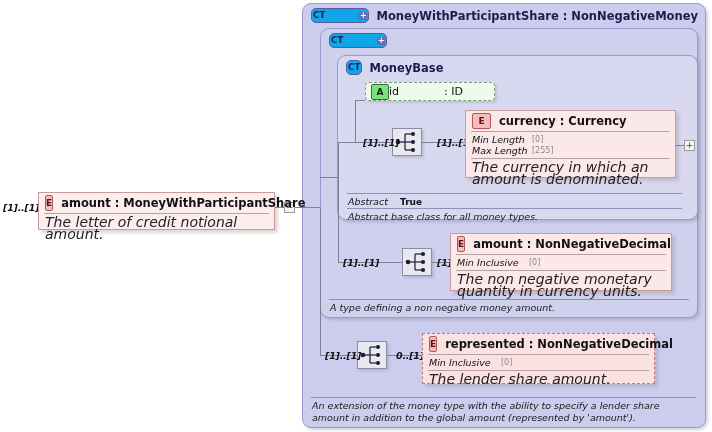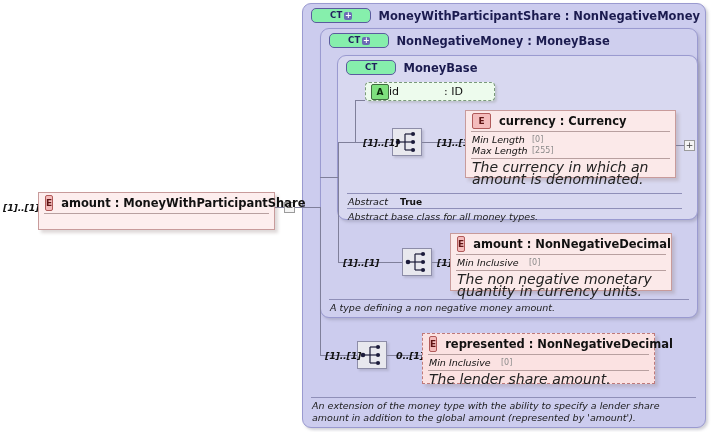--- a/index.html
+++ b/index.html
@@ -19,23 +19,23 @@
   }
   .ct-box.lvl2{background:#cfcfee;}
   .ct-box.lvl3{background:#d8d8f0;}
 
   .ct-hdr{
     position:absolute;left:8px;top:4px;display:flex;align-items:center;gap:7px;
     white-space:nowrap;
   }
   .ct-badge{
     display:inline-flex;align-items:center;justify-content:center;
-    height:13px;padding:0 18px;border:1px solid #5b5b9e;border-radius:5px;
-    background:#86efac;color:#21215e;font-size:8.5px;font-weight:bold;
-    letter-spacing:.2px;line-height:1;
+    height:13px;padding:0 1px;border:1px solid #5b5b9e;border-radius:5px;
+    background:#0ea5e9;color:#21215e;font-size:8.5px;font-weight:bold;
+    letter-spacing:.2px;line-height:1;gap:32px;
   }
   .ct-badge .plus{
     display:inline-block;width:8px;height:8px;margin-left:2px;border-radius:2px;
     background:#6a6ab4;color:#fff;font-size:8px;line-height:8px;text-align:center;
   }
   .ct-title{font-size:11.5px;font-weight:bold;color:#1b1b4f;}
 
   
   .attr-box{
     position:absolute;box-sizing:border-box;
@@ -125,21 +125,20 @@
     <span class="ct-title">MoneyWithParticipantShare : NonNegativeMoney</span>
   </div>
 </div>
 
 <div class="ct-box lvl2 abs" style="left:320px;top:28px;width:378px;height:290px;">
   <div class="ct-hdr">
     <span class="ct-badge">
       <span>CT</span>
         <span class="plus">+</span>
     </span>
-    <span class="ct-title">NonNegativeMoney : MoneyBase</span>
   </div>
 </div>
 
 <div class="ct-box lvl3 abs" style="left:337px;top:55px;width:361px;height:165px;">
   <div class="ct-hdr">
     <span class="ct-badge">
       <span>CT</span>
     </span>
     <span class="ct-title">MoneyBase</span>
   </div>
@@ -187,20 +186,21 @@
 <div class="ln lnh" style="left:387px;top:355px;width:35px;"></div>
 
 <div class="card" style="left:3px;top:202px;">[1]..[1]</div>
 
 <div class="el-box solidwhite" style="left:38px;top:192px;width:237px;height:38px;">
   <div class="el-hdr">
     <span class="el-tag">E</span>
     <span class="el-title">amount   : MoneyWithParticipantShare</span>
   </div>
   <div class="el-rule"></div>
+  <div class="el-doc">The letter of credit notional amount.</div>
 </div>
 
 <div class="attr-box" style="left:365px;top:82px;width:130px;height:19px;">
   <span class="attr-tag">A</span>
   <span class="attr-name">id</span>
   <span class="attr-type">: ID</span>
 </div>
 
 <div class="seq" style="left:392px;top:128px;">
   <svg width="28" height="26" viewBox="0 0 28 26" aria-hidden="true">

